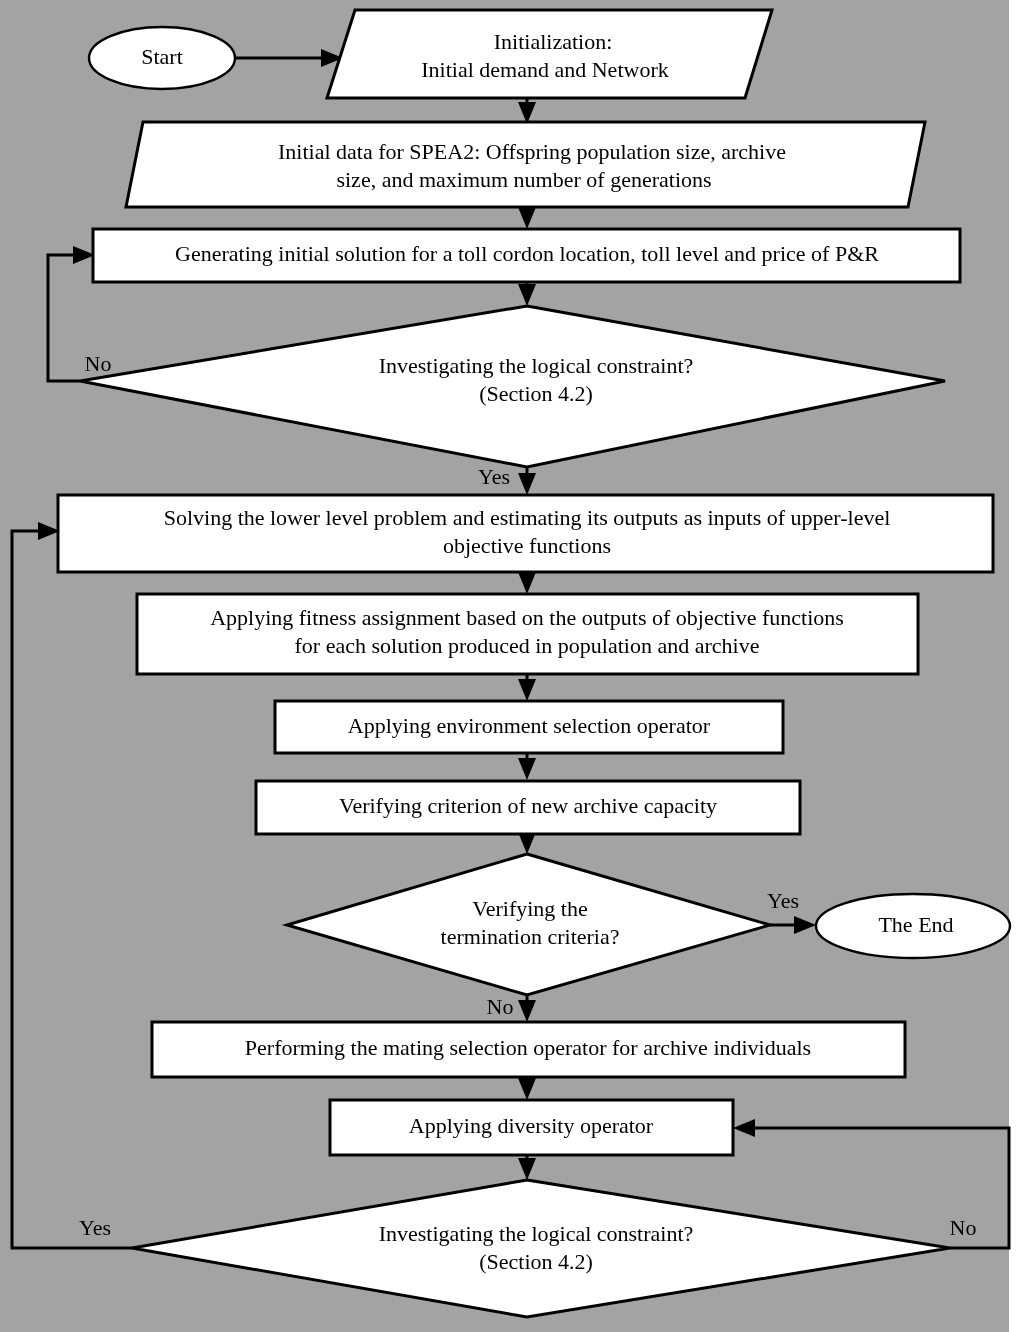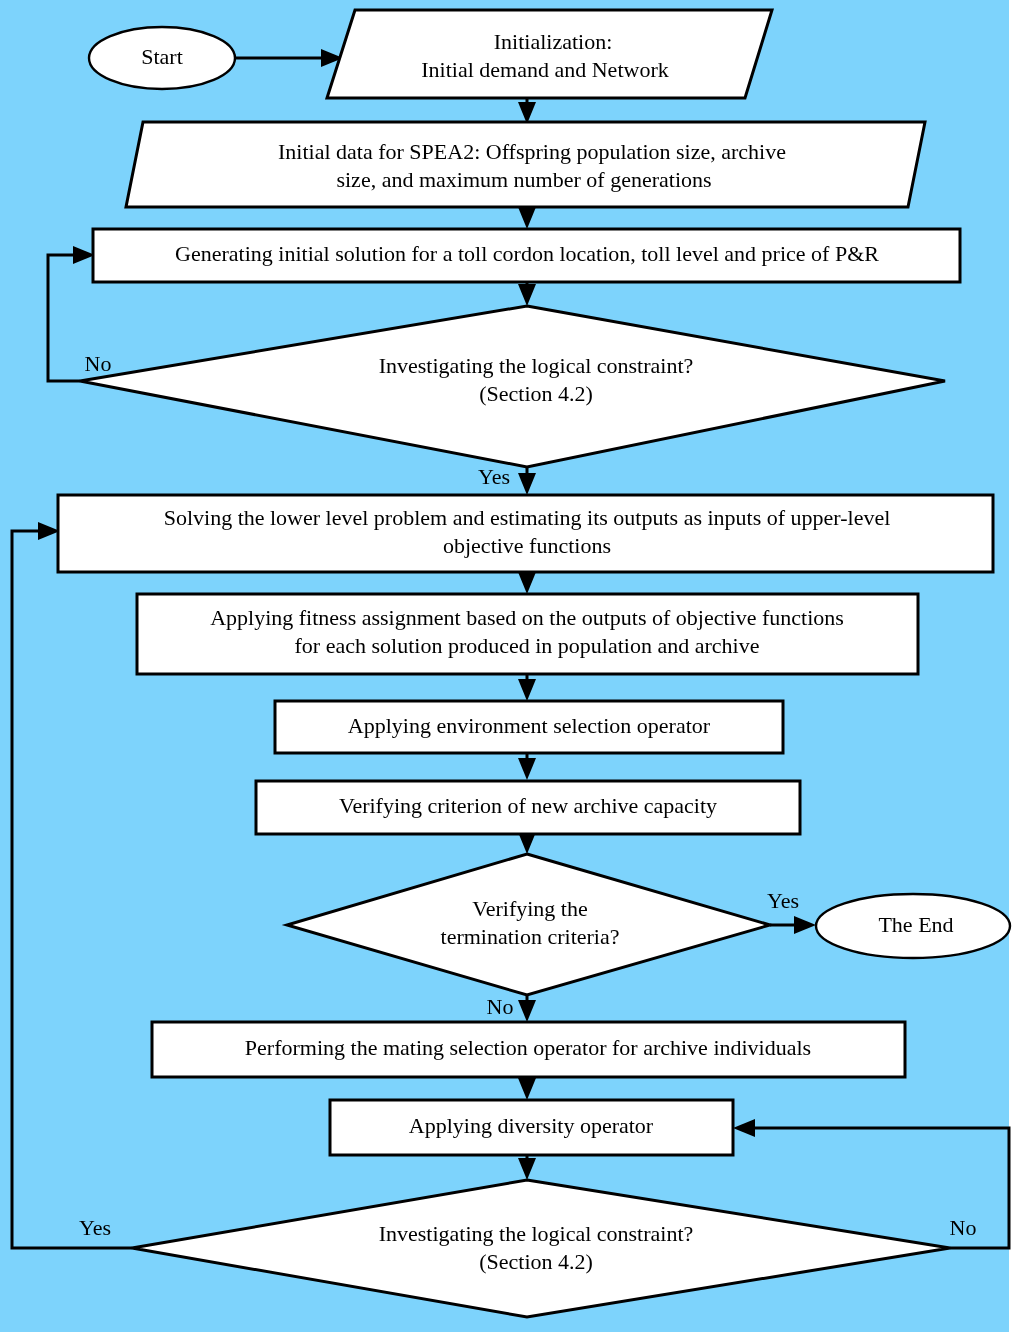--- a/index.html
+++ b/index.html
@@ -11,21 +11,21 @@
   body {
     width: 1024px;
     height: 1332px;
     font-family: "Liberation Serif", "DejaVu Serif", serif;
     overflow: hidden;
   }
   #flowchart-root {
     position: relative;
     width: 1009px;
     height: 1332px;
-    background: #7dd3fc;
+    background: #a3a3a3;
     text-align: center;
   }
   svg#flow-svg {
     display: block;
     width: 1024px;
     height: 1332px;
   }
   .node-shape {
     fill: #ffffff;
     stroke: #000000;

